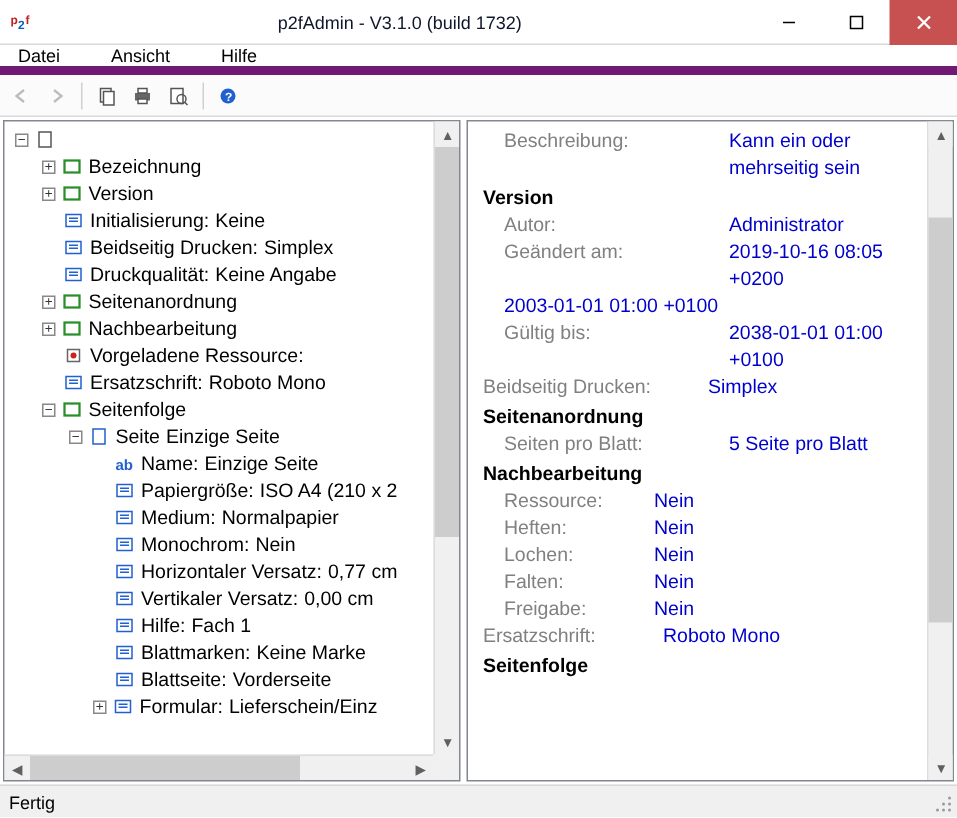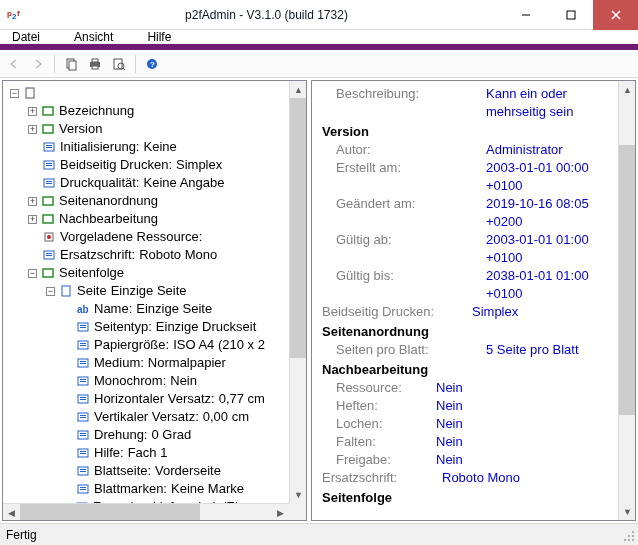--- a/index.html
+++ b/index.html
@@ -449,32 +449,20 @@
         <span class="indent" style="width:72px"></span>
         <span class="ticon">
             <svg width="14" height="14">
               <text x="1" y="11" font-size="10" font-weight="bold" fill="#2060d0">ab</text>
             </svg>
           </span>
         <span class="tlabel">Name:</span>
         <span class="tval">Einzige Seite</span>
       </div>
 
-      <div class="tree-row">
-        <span class="indent" style="width:72px"></span>
-        <span class="ticon">
-            <svg width="14" height="14">
-              <rect x="2" y="3" width="10" height="8" fill="#fff" stroke="#2060d0"></rect>
-              <rect x="4" y="5" width="6" height="1" fill="#2060d0"></rect>
-              <rect x="4" y="7" width="6" height="1" fill="#2060d0"></rect>
-            </svg>
-          </span>
-        <span class="tlabel">Seitentyp:</span>
-        <span class="tval">Einzige Druckseit</span>
-      </div>
 
       <div class="tree-row">
         <span class="indent" style="width:72px"></span>
         <span class="ticon">
             <svg width="14" height="14">
               <rect x="2" y="3" width="10" height="8" fill="#fff" stroke="#2060d0"></rect>
               <rect x="4" y="5" width="6" height="1" fill="#2060d0"></rect>
               <rect x="4" y="7" width="6" height="1" fill="#2060d0"></rect>
             </svg>
           </span>
@@ -527,32 +515,20 @@
             <svg width="14" height="14">
               <rect x="2" y="3" width="10" height="8" fill="#fff" stroke="#2060d0"></rect>
               <rect x="4" y="5" width="6" height="1" fill="#2060d0"></rect>
               <rect x="4" y="7" width="6" height="1" fill="#2060d0"></rect>
             </svg>
           </span>
         <span class="tlabel">Vertikaler Versatz:</span>
         <span class="tval">0,00 cm</span>
       </div>
 
-      <div class="tree-row">
-        <span class="indent" style="width:72px"></span>
-        <span class="ticon">
-            <svg width="14" height="14">
-              <rect x="2" y="3" width="10" height="8" fill="#fff" stroke="#2060d0"></rect>
-              <rect x="4" y="5" width="6" height="1" fill="#2060d0"></rect>
-              <rect x="4" y="7" width="6" height="1" fill="#2060d0"></rect>
-            </svg>
-          </span>
-        <span class="tlabel">Drehung:</span>
-        <span class="tval">0 Grad</span>
-      </div>
 
       <div class="tree-row">
         <span class="indent" style="width:72px"></span>
         <span class="ticon">
             <svg width="14" height="14">
               <rect x="2" y="3" width="10" height="8" fill="#fff" stroke="#2060d0"></rect>
               <rect x="4" y="5" width="6" height="1" fill="#2060d0"></rect>
               <rect x="4" y="7" width="6" height="1" fill="#2060d0"></rect>
             </svg>
           </span>
@@ -562,35 +538,35 @@
 
       <div class="tree-row">
         <span class="indent" style="width:72px"></span>
         <span class="ticon">
             <svg width="14" height="14">
               <rect x="2" y="3" width="10" height="8" fill="#fff" stroke="#2060d0"></rect>
               <rect x="4" y="5" width="6" height="1" fill="#2060d0"></rect>
               <rect x="4" y="7" width="6" height="1" fill="#2060d0"></rect>
             </svg>
           </span>
+        <span class="tlabel">Blattmarken:</span>
+        <span class="tval">Keine Marke</span>
+      </div>
+
+      <div class="tree-row">
+        <span class="indent" style="width:72px"></span>
+        <span class="ticon">
+            <svg width="14" height="14">
+              <rect x="2" y="3" width="10" height="8" fill="#fff" stroke="#2060d0"></rect>
+              <rect x="4" y="5" width="6" height="1" fill="#2060d0"></rect>
+              <rect x="4" y="7" width="6" height="1" fill="#2060d0"></rect>
+            </svg>
+          </span>
         <span class="tlabel">Blattseite:</span>
         <span class="tval">Vorderseite</span>
-      </div>
-
-      <div class="tree-row">
-        <span class="indent" style="width:72px"></span>
-        <span class="ticon">
-            <svg width="14" height="14">
-              <rect x="2" y="3" width="10" height="8" fill="#fff" stroke="#2060d0"></rect>
-              <rect x="4" y="5" width="6" height="1" fill="#2060d0"></rect>
-              <rect x="4" y="7" width="6" height="1" fill="#2060d0"></rect>
-            </svg>
-          </span>
-        <span class="tlabel">Blattmarken:</span>
-        <span class="tval">Keine Marke</span>
       </div>
 
       <div class="tree-row">
         <span class="indent" style="width:56px"></span>
         <span class="tw box">+</span>
         <span class="ticon">
             <svg width="14" height="14">
               <rect x="2" y="3" width="10" height="8" fill="#fff" stroke="#2060d0"></rect>
               <rect x="4" y="5" width="6" height="1" fill="#2060d0"></rect>
               <rect x="4" y="7" width="6" height="1" fill="#2060d0"></rect>
@@ -621,29 +597,24 @@
     <div class="drow sub1">
         <span class="dlabel">Beschreibung:</span>
         <span class="dval">Kann ein oder mehrseitig sein</span>
       </div>
     <div class="dsection">Version</div>
     <div class="drow sub1">
         <span class="dlabel">Autor:</span>
         <span class="dval">Administrator</span>
       </div>
     <div class="drow sub1">
-        <span class="dlabel">Erstellt am:</span>
-        <span class="dval">2003-01-01 00:00 +0100</span>
-      </div>
-    <div class="drow sub1">
         <span class="dlabel">Geändert am:</span>
         <span class="dval">2019-10-16 08:05 +0200</span>
       </div>
     <div class="drow sub1">
-        <span class="dlabel">Gültig ab:</span>
         <span class="dval">2003-01-01 01:00 +0100</span>
       </div>
     <div class="drow sub1">
         <span class="dlabel">Gültig bis:</span>
         <span class="dval">2038-01-01 01:00 +0100</span>
       </div>
     <div class="drow">
         <span class="dlabel">Beidseitig Drucken:</span>
         <span class="dval">Simplex</span>
       </div>

